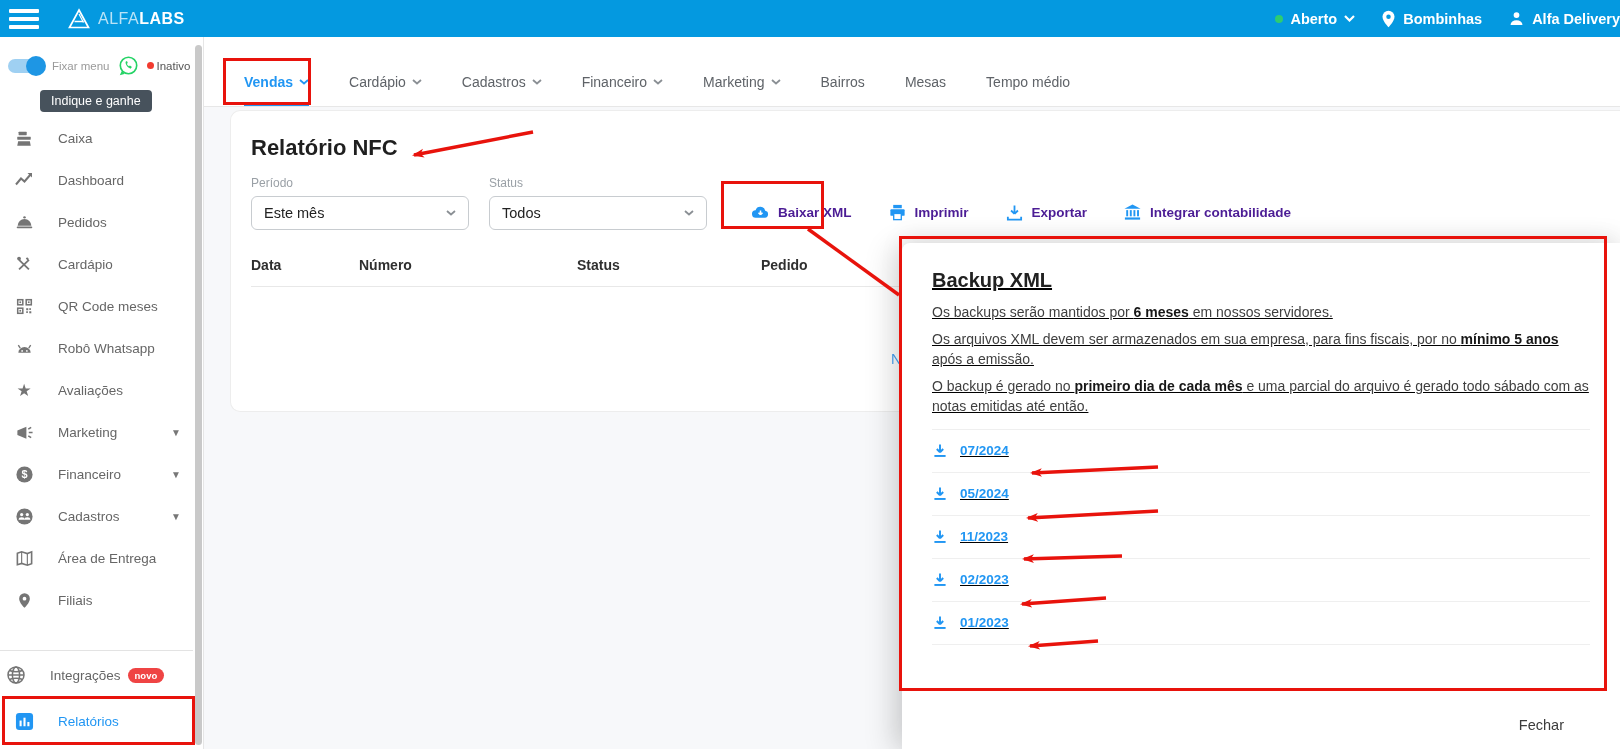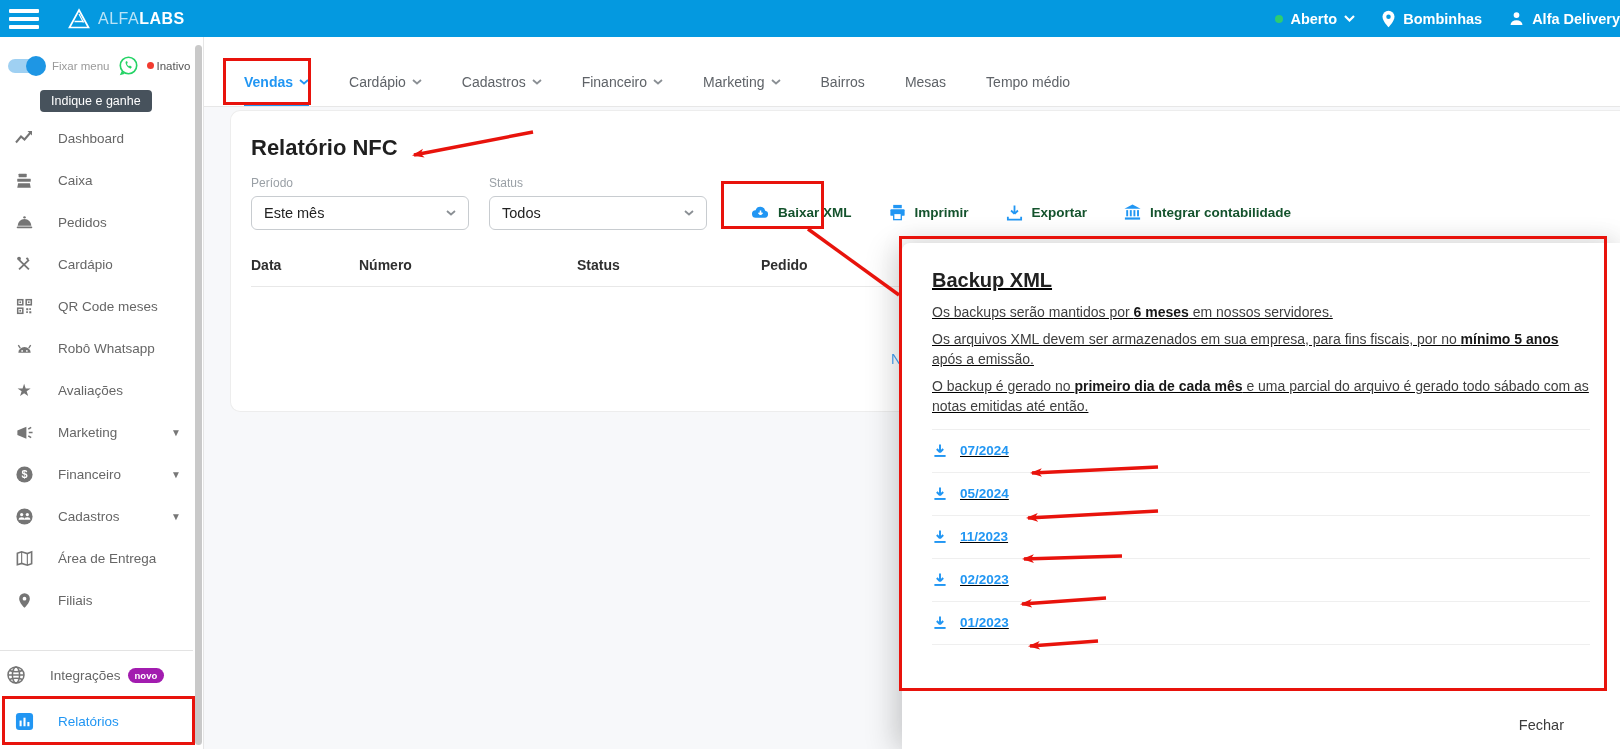--- a/index.html
+++ b/index.html
@@ -43,21 +43,21 @@
               font-size:12.5px; padding:4px 11px; border-radius:4px; }
   .sb-items { position:absolute; top:80px; left:0; right:0; }
   .sb-item { height:42px; display:flex; align-items:center; padding-left:14px; cursor:pointer; }
   .sb-item .ico { width:20px; height:20px; flex:0 0 auto; display:flex; align-items:center;
                   justify-content:center; color:#757575; }
   .sb-item .txt { margin-left:24px; font-size:13.5px; color:#666; }
   .sb-item .caret { margin-left:auto; margin-right:22px; color:#777; font-size:10px; }
   .sb-item.active .txt { color:#2196f3; }
   .sb-div { position:absolute; left:0; right:10px; top:613px; height:1px; background:#e3e3e3; }
   .sb-bottom { position:absolute; top:615px; left:0; right:0; }
-  .badge-novo { margin-left:7px; background:#a21caf; color:#fff; font-size:9.5px; font-weight:700;
+  .badge-novo { margin-left:7px; background:#ef4444; color:#fff; font-size:9.5px; font-weight:700;
                 padding:2px 7px; border-radius:8px;text-align:right; }
   .star-glyph { font-size:17px; line-height:1; }
 
   
   .content { position:absolute; left:204px; top:37px; right:0; bottom:0; background:#f7f8fa; }
   .tabs-strip { background:#fff; padding-top:20px; }
   .tabs { height:50px; display:flex; align-items:center; gap:40px; padding-left:40px;
           border-bottom:1px solid #e7e7e7; }
   .tab { height:100%; display:flex; align-items:center; gap:6px; font-size:14px; color:#5f6368;
          cursor:pointer; border-bottom:3px solid transparent; padding-top:3px; }
@@ -70,21 +70,21 @@
           border-radius:10px 0 0 10px; height:302px; padding:24px 24px 0 20px; position:relative; }
   .page-title { font-size:22px; font-weight:700; color:#1f1f1f; }
   .filters-row { margin-top:15px; display:flex; align-items:flex-end; }
   .sel-group { width:218px; margin-right:20px; }
   .sel-label { font-size:12px; color:#9aa0a6; margin-bottom:6px; }
   .select { height:34px; border:1px solid #c8ccd0; border-radius:6px; display:flex;
             align-items:center; padding:0 12px; font-size:14.5px; color:#222; cursor:pointer;
             background:#fff; }
   .select .chev-g { margin-left:auto; }
   .actions { display:flex; align-items:center; gap:36px; margin-left:24px; margin-bottom:8px; }
-  .act-btn { display:flex; align-items:center; gap:8px; color:#14532d; font-size:13.5px;
+  .act-btn { display:flex; align-items:center; gap:8px; color:#4c1d95; font-size:13.5px;
              font-weight:600; cursor:pointer; white-space:nowrap; }
   .act-btn svg { width:19px; height:19px; }
 
   .table-head { margin-top:27px; display:grid; grid-template-columns:108px 218px 184px 1fr;
                 font-size:14px; font-weight:700; color:#2f2f2f; padding-bottom:13px;
                 border-bottom:1px solid #e8e8e8; }
   .empty-text { position:absolute; left:891px; top:351px; font-size:14.5px; color:#4aa3f2; z-index:5; }
 
   
   .modal { position:absolute; left:902px; top:243px; right:0; bottom:0; background:#fff;
@@ -174,36 +174,36 @@
       <span class="inativo">
           <span class="dot dot-red"></span>
           <span>Inativo</span>
         </span>
     </div>
     <div class="referral">Indique e ganhe</div>
 
     <div class="sb-items">
       <div class="sb-item">
         <span class="ico">
-            <svg viewBox="0 0 20 20" width="20" height="20">
-              <path class="gray-st" d="M2 14.5 L7 8.5 L10.5 11.5 L17 4" stroke-width="2"></path>
-              <path class="gray-ic" d="M13.5 3 H18 V7.5 L13.5 3z"></path>
-            </svg>
-          </span>
-        <span class="txt">Dashboard</span>
-      </div>
-      <div class="sb-item">
-        <span class="ico">
             <svg viewBox="0 0 20 20" width="18" height="18">
               <rect class="gray-ic" x="4" y="3" width="9" height="4" rx="0.5"></rect>
               <rect class="gray-ic" x="2.5" y="8.5" width="15" height="3.5" rx="0.5"></rect>
               <path class="gray-ic" d="M3.5 13.5h13l1 5h-15z"></path>
             </svg>
           </span>
         <span class="txt">Caixa</span>
+      </div>
+      <div class="sb-item">
+        <span class="ico">
+            <svg viewBox="0 0 20 20" width="20" height="20">
+              <path class="gray-st" d="M2 14.5 L7 8.5 L10.5 11.5 L17 4" stroke-width="2"></path>
+              <path class="gray-ic" d="M13.5 3 H18 V7.5 L13.5 3z"></path>
+            </svg>
+          </span>
+        <span class="txt">Dashboard</span>
       </div>
       <div class="sb-item">
         <span class="ico">
             <svg viewBox="0 0 20 20" width="19" height="19">
               <path class="gray-ic" d="M2.8 13.5a7.2 7.2 0 0 1 14.4 0z"></path>
               <rect class="gray-ic" x="1.8" y="14.2" width="16.4" height="1.8" rx="0.9"></rect>
               <circle class="gray-ic" cx="10" cy="4.6" r="1.3"></circle>
             </svg>
           </span>
         <span class="txt">Pedidos</span>

